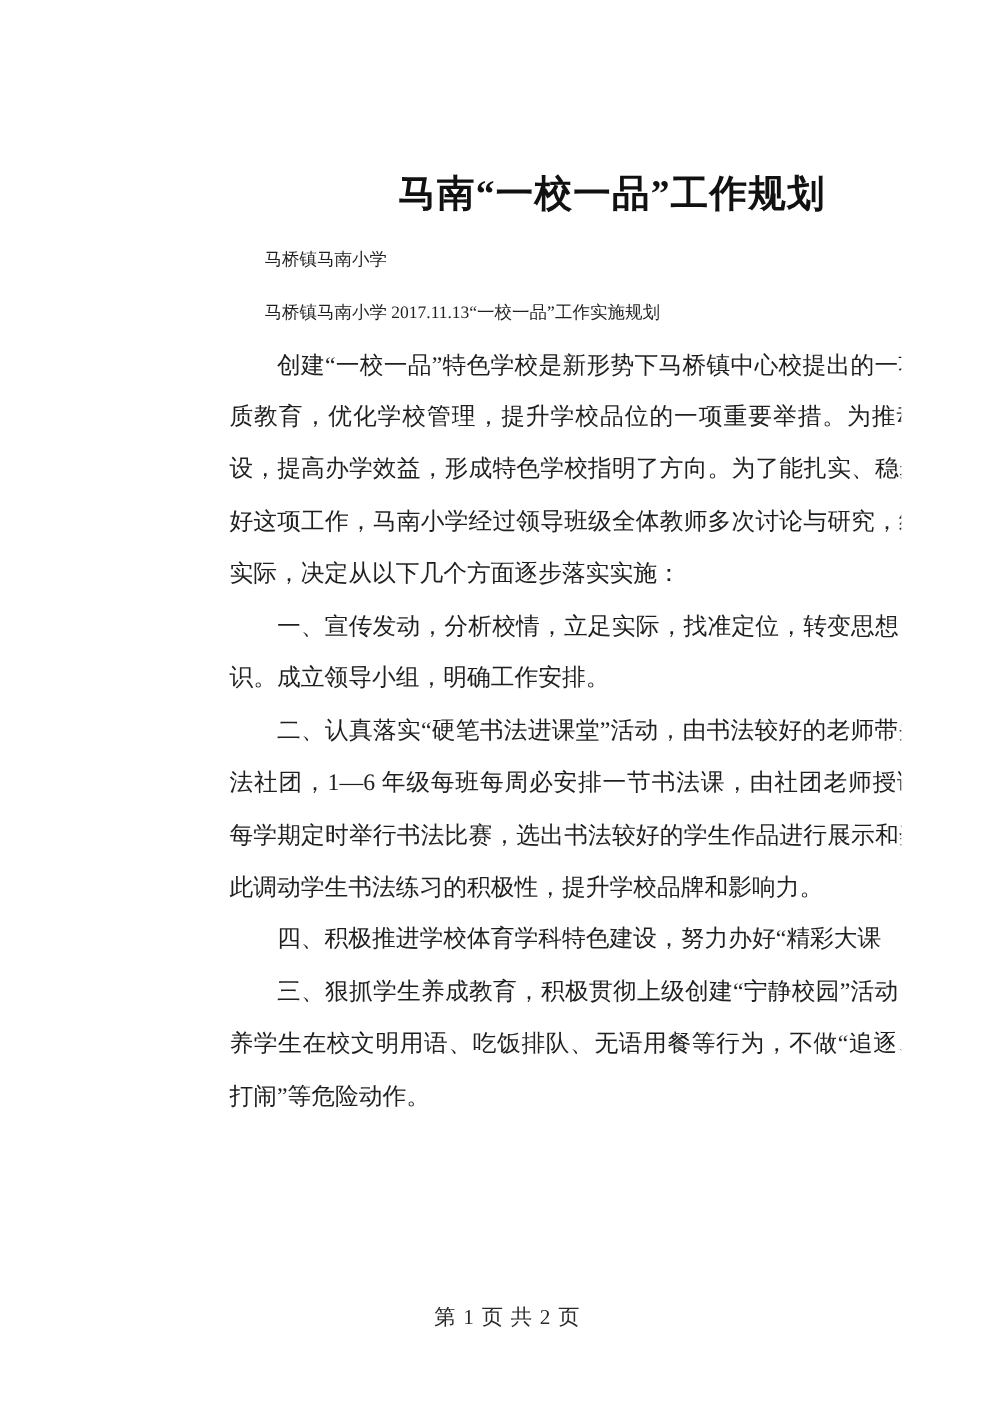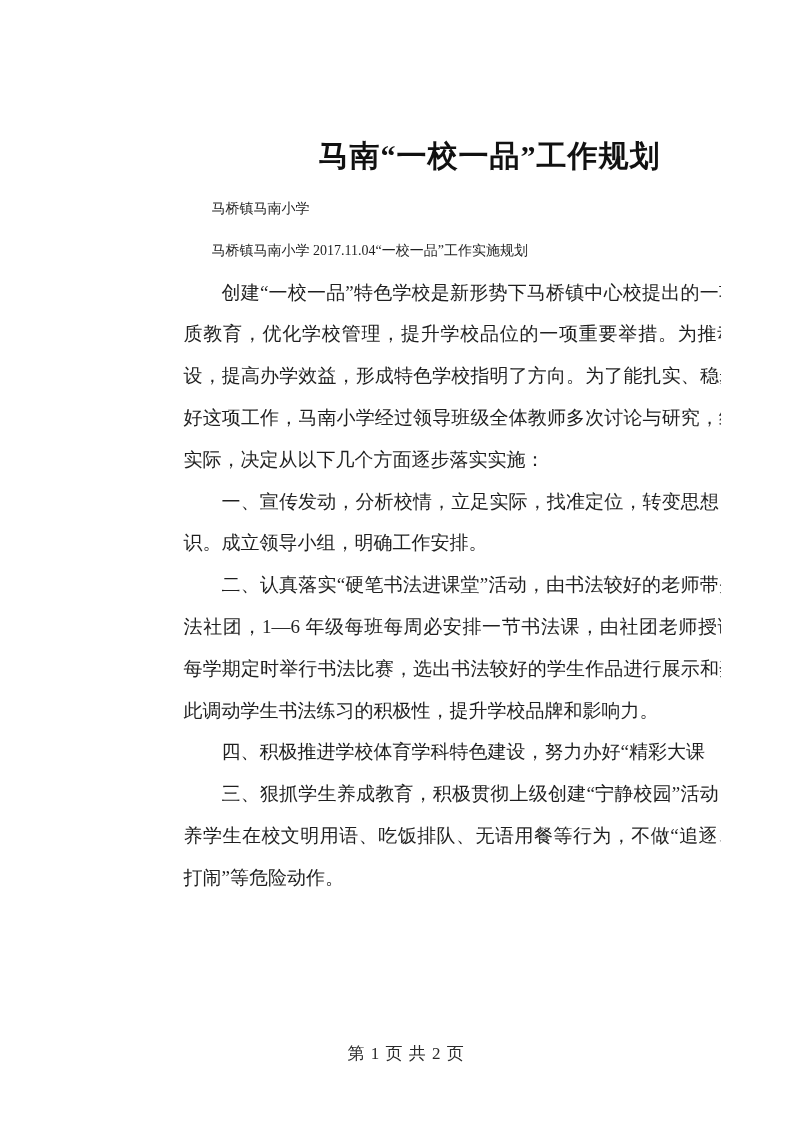--- a/index.html
+++ b/index.html
@@ -59,21 +59,21 @@
   }
 </style>
 </head>
 <body>
 
 <div class="page">
   <div class="content">
     <h1 class="doc-title">马南“一校一品”工作规划</h1>
 
     <p class="subtitle-line">马桥镇马南小学</p>
-    <p class="subtitle-line">马桥镇马南小学 2017.11.04“一校一品”工作实施规划</p>
+    <p class="subtitle-line">马桥镇马南小学 2017.11.13“一校一品”工作实施规划</p>
 
     <p class="para">创建“一校一品”特色学校是新形势下马桥镇中心校提出的一项深化素质教育，优化学校管理，提升学校品位的一项重要举措。为推动学校建设，提高办学效益，形成特色学校指明了方向。为了能扎实、稳步的落实好这项工作，马南小学经过领导班级全体教师多次讨论与研究，结合本校实际，决定从以下几个方面逐步落实实施：</p>
     <p class="para">一、宣传发动，分析校情，立足实际，找准定位，转变思想，形成共识。成立领导小组，明确工作安排。</p>
     <p class="para">二、认真落实“硬笔书法进课堂”活动，由书法较好的老师带头成立书法社团，1—6 年级每班每周必安排一节书法课，由社团老师授课，学校每学期定时举行书法比赛，选出书法较好的学生作品进行展示和奖励，以此调动学生书法练习的积极性，提升学校品牌和影响力。</p>
     <p class="para">四、积极推进学校体育学科特色建设，努力办好“精彩大课</p>
     <p class="para">三、狠抓学生养成教育，积极贯彻上级创建“宁静校园”活动，逐渐培养学生在校文明用语、吃饭排队、无语用餐等行为，不做“追逐、嬉戏、打闹”等危险动作。</p>
   </div>
 
   <div class="footer">第 1 页 共 2 页</div>
 </div>

